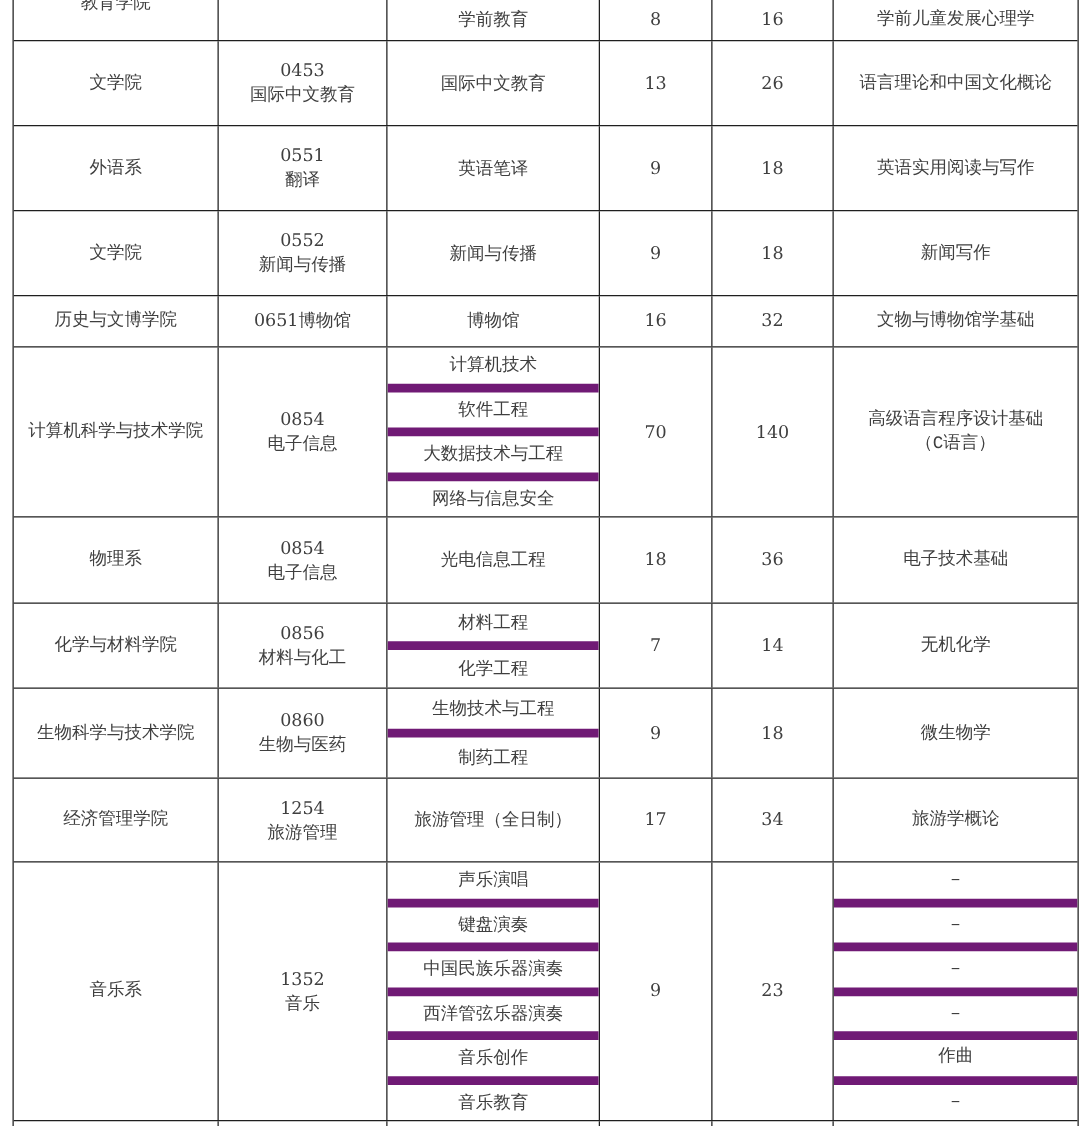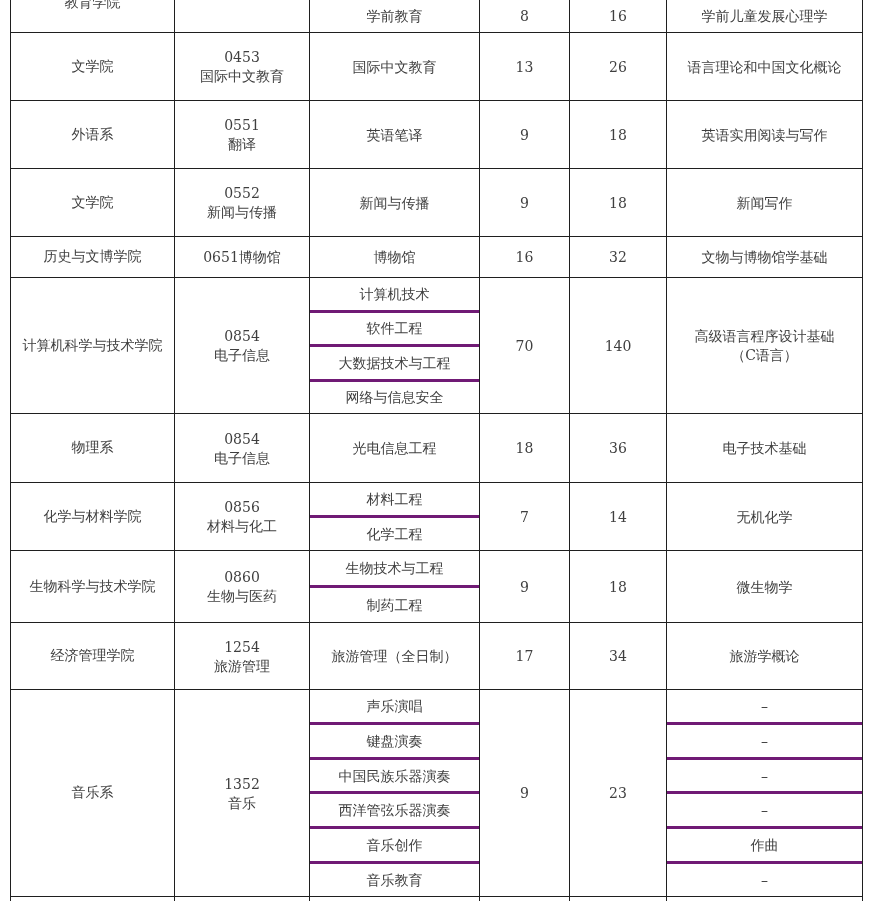--- a/index.html
+++ b/index.html
@@ -19,32 +19,32 @@
     border-left:1px solid #1f1f1f;
     border-right:1px solid #1f1f1f;
     background:#fff;
   }
   .row { display:flex; border-bottom:1px solid #1f1f1f; align-items:stretch; }
   .cell {
     border-right:1px solid #1f1f1f;
     display:flex; align-items:center; justify-content:center;
     text-align:center; line-height:16px; overflow:hidden;
   }
-  .cell:last-child { border-right:none; }
+  .cell:last-child { border-right:none;font-family:Liberation Mono, monospace; }
   .col1 { width:164px;font-family:Liberation Mono, monospace; }
   .col2 { width:135px; }
   .col3 { width:170px; }
   .col4 { width:90px; }
   .col5 { width:97px; }
   .col6 { flex:1; }
   .stack { flex-direction:column; gap:3px; }
   .subcol { flex-direction:column; align-items:stretch; justify-content:flex-start; }
   .subcell {
     flex:1; display:flex; align-items:center; justify-content:center;
-    border-bottom:3px solid #701a75; text-align:center;
+    border-bottom:7px solid #701a75; text-align:center;
   }
   .subcell:last-child { border-bottom:none; }
   .clip-top { align-items:flex-start; }
   .clip-top span { margin-top:-5px; }
 </style>
 </head>
 <body>
 
 <div class="table">
 

